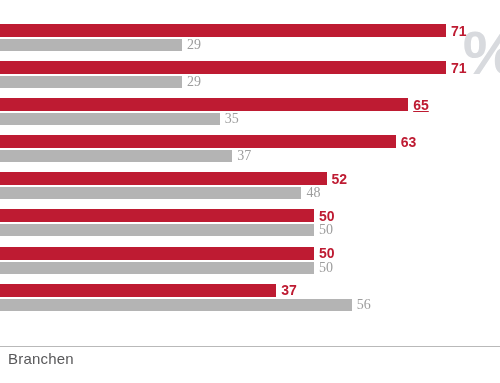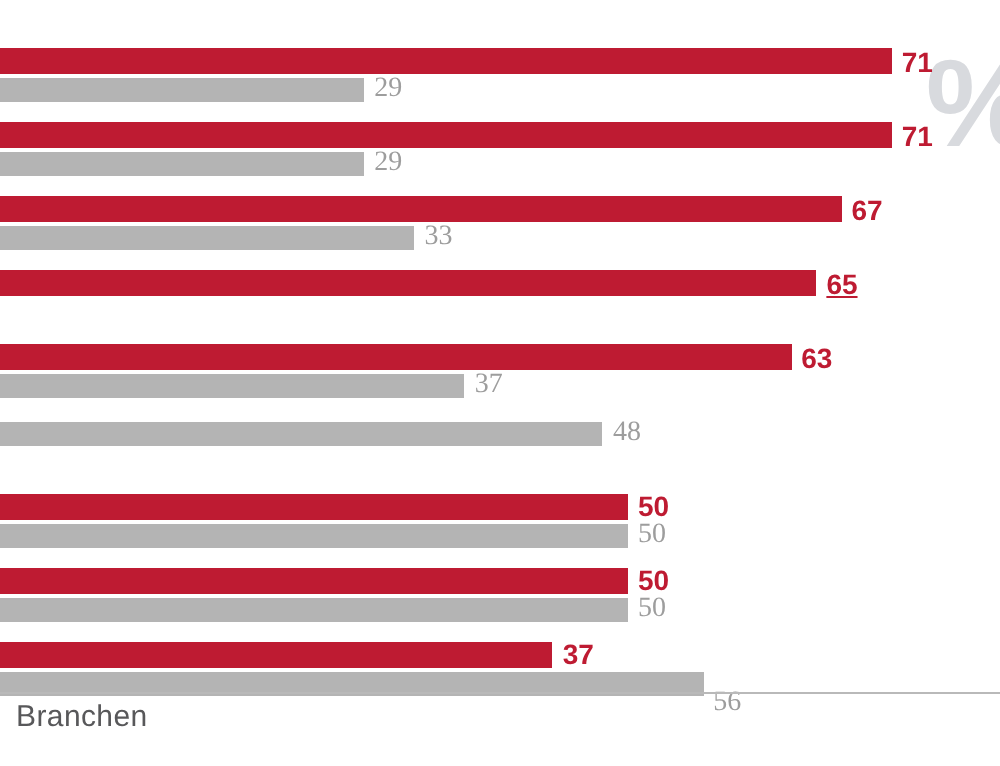--- a/index.html
+++ b/index.html
@@ -129,45 +129,43 @@
           <div class="bar primary-bar" style="width: 445.88px;"></div>
           <div class="bar-value" style="left: 450.88px;">71</div>
         </div>
         <div class="bar-row secondary">
           <div class="bar secondary-bar" style="width: 182.12px;"></div>
           <div class="bar-value" style="left: 187.12px;">29</div>
         </div>
       </div>
       <div class="bar-group">
         <div class="bar-row primary">
-          <div class="bar primary-bar" style="width: 420.76px;"></div>
-          <div class="bar-value" style="left: 425.76px;">67</div>
-        </div>
-        <div class="bar-row secondary">
-          <div class="bar secondary-bar" style="width: 207.24px;"></div>
-          <div class="bar-value" style="left: 212.24px;">33</div>
-        </div>
-      </div>
-      <div class="bar-group">
-        <div class="bar-row primary">
           <div class="bar primary-bar" style="width: 408.2px;"></div>
           <div class="bar-value" style="left: 413.2px; text-decoration: underline;">65</div>
         </div>
+        <div class="bar-row secondary">
+          <div class="bar secondary-bar" style="width: 219.8px;"></div>
+          <div class="bar-value" style="left: 224.8px;">35</div>
+        </div>
       </div>
       <div class="bar-group">
         <div class="bar-row primary">
           <div class="bar primary-bar" style="width: 395.64px;"></div>
           <div class="bar-value" style="left: 400.64px;">63</div>
         </div>
         <div class="bar-row secondary">
           <div class="bar secondary-bar" style="width: 232.36px;"></div>
           <div class="bar-value" style="left: 237.36px;">37</div>
         </div>
       </div>
       <div class="bar-group">
+        <div class="bar-row primary">
+          <div class="bar primary-bar" style="width: 326.56px;"></div>
+          <div class="bar-value" style="left: 331.56px;">52</div>
+        </div>
         <div class="bar-row secondary">
           <div class="bar secondary-bar" style="width: 301.44px;"></div>
           <div class="bar-value" style="left: 306.44px;">48</div>
         </div>
       </div>
       <div class="bar-group">
         <div class="bar-row primary">
           <div class="bar primary-bar" style="width: 314px;"></div>
           <div class="bar-value" style="left: 319px;">50</div>
         </div>
@@ -186,21 +184,21 @@
           <div class="bar-value" style="left: 319px;">50</div>
         </div>
       </div>
       <div class="bar-group">
         <div class="bar-row primary">
           <div class="bar primary-bar" style="width: 276.32px;"></div>
           <div class="bar-value" style="left: 281.32px;">37</div>
         </div>
         <div class="bar-row secondary">
           <div class="bar secondary-bar" style="width: 351.68px;"></div>
-          <div class="bar-value" style="left: 356.68px; margin-top: 10px;">56</div>
+          <div class="bar-value" style="left: 356.68px;">56</div>
         </div>
       </div>
     </div>
 
   <div class="footer-rule"></div>
   <div class="footer-label">Branchen</div>
 
 </div>
 
 </body></html>

